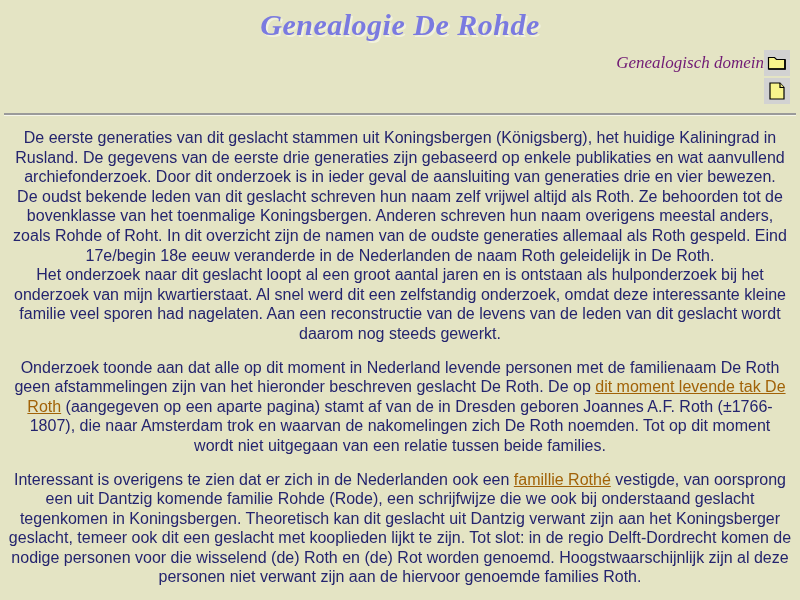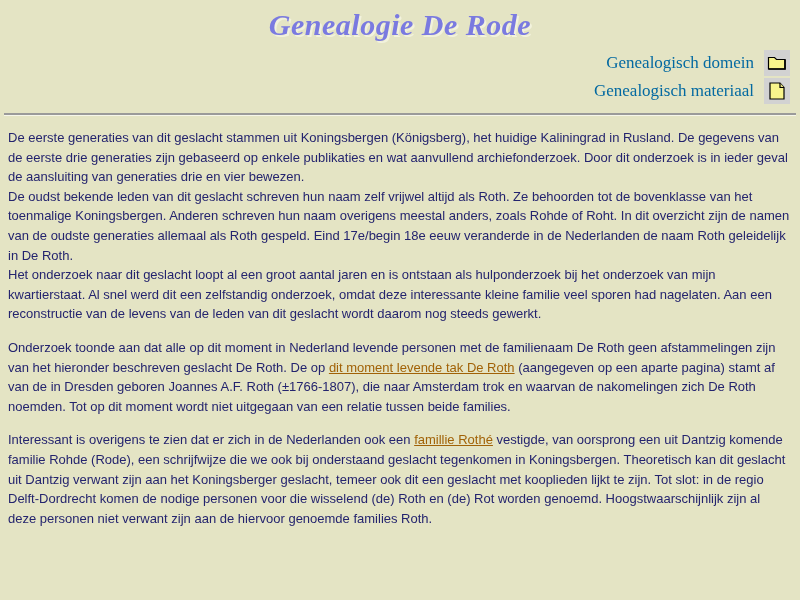--- a/index.html
+++ b/index.html
@@ -43,24 +43,25 @@
   }
   .nav-row {
     display: flex;
     justify-content: flex-end;
     align-items: center;
     margin-bottom: 2px;
   }
   .nav-label {
     font-family: "Liberation Serif", serif;
     font-size: 17px;
-    color: #0369a1;
+    color: #701a75;
     text-decoration: none;
-    padding-right: 10px;
+    padding-right: 0;
     white-space: nowrap;
+    font-style: italic;
   }
   .icon-box {
     width: 26px;
     height: 26px;
     background: #d2d2d2;
     display: inline-flex;
     align-items: center;
     justify-content: center;
     flex: none;
   }
@@ -72,52 +73,52 @@
     border-top: 2px solid #9a9a9a;
     border-bottom: 1px solid #f6f6ea;
     margin: 9px 4px 12px 4px;
     height: 0;
   }
 
   
   .content {
     padding: 0 8px 0 8px;
     color: #24246e;
-    font-size: 13px;
+    font-size: 16px;
     line-height: 19.6px;
+    text-align: center;
   }
   .content p {
     margin: 0 0 14px 0;
   }
   .content a {
     color: #a16207;
     text-decoration: underline;
   }
 </style>
 </head>
 <body>
 
 <div class="page">
 
-  <h1 class="site-title">Genealogie De Rode</h1>
+  <h1 class="site-title">Genealogie De Rohde</h1>
 
   <div class="nav-block">
 
     <div class="nav-row">
       <a class="nav-label" href="#">Genealogisch domein</a>
       <span class="icon-box">
         <svg width="20" height="18" viewBox="0 0 20 18">
           <path d="M1.5 3.5 L7.5 3.5 L9.5 5.5 L18 5.5 L18 15 L1.5 15 Z" fill="#f8f48c" stroke="#000000" stroke-width="1.2"></path>
           <path d="M18 5.5 L18 15 L1.5 15" fill="none" stroke="#000000" stroke-width="1.6"></path>
         </svg>
       </span>
     </div>
 
     <div class="nav-row">
-      <a class="nav-label" href="#">Genealogisch materiaal</a>
       <span class="icon-box">
         <svg width="20" height="20" viewBox="0 0 20 20">
           <path d="M3 2 L13 2 L17 6.5 L17 18 L3 18 Z" fill="#f8f48c" stroke="#000000" stroke-width="1.2"></path>
           <path d="M13 2 L13 6.5 L17 6.5" fill="#e8e480" stroke="#000000" stroke-width="1.2"></path>
         </svg>
       </span>
     </div>
 
 
   </div>

